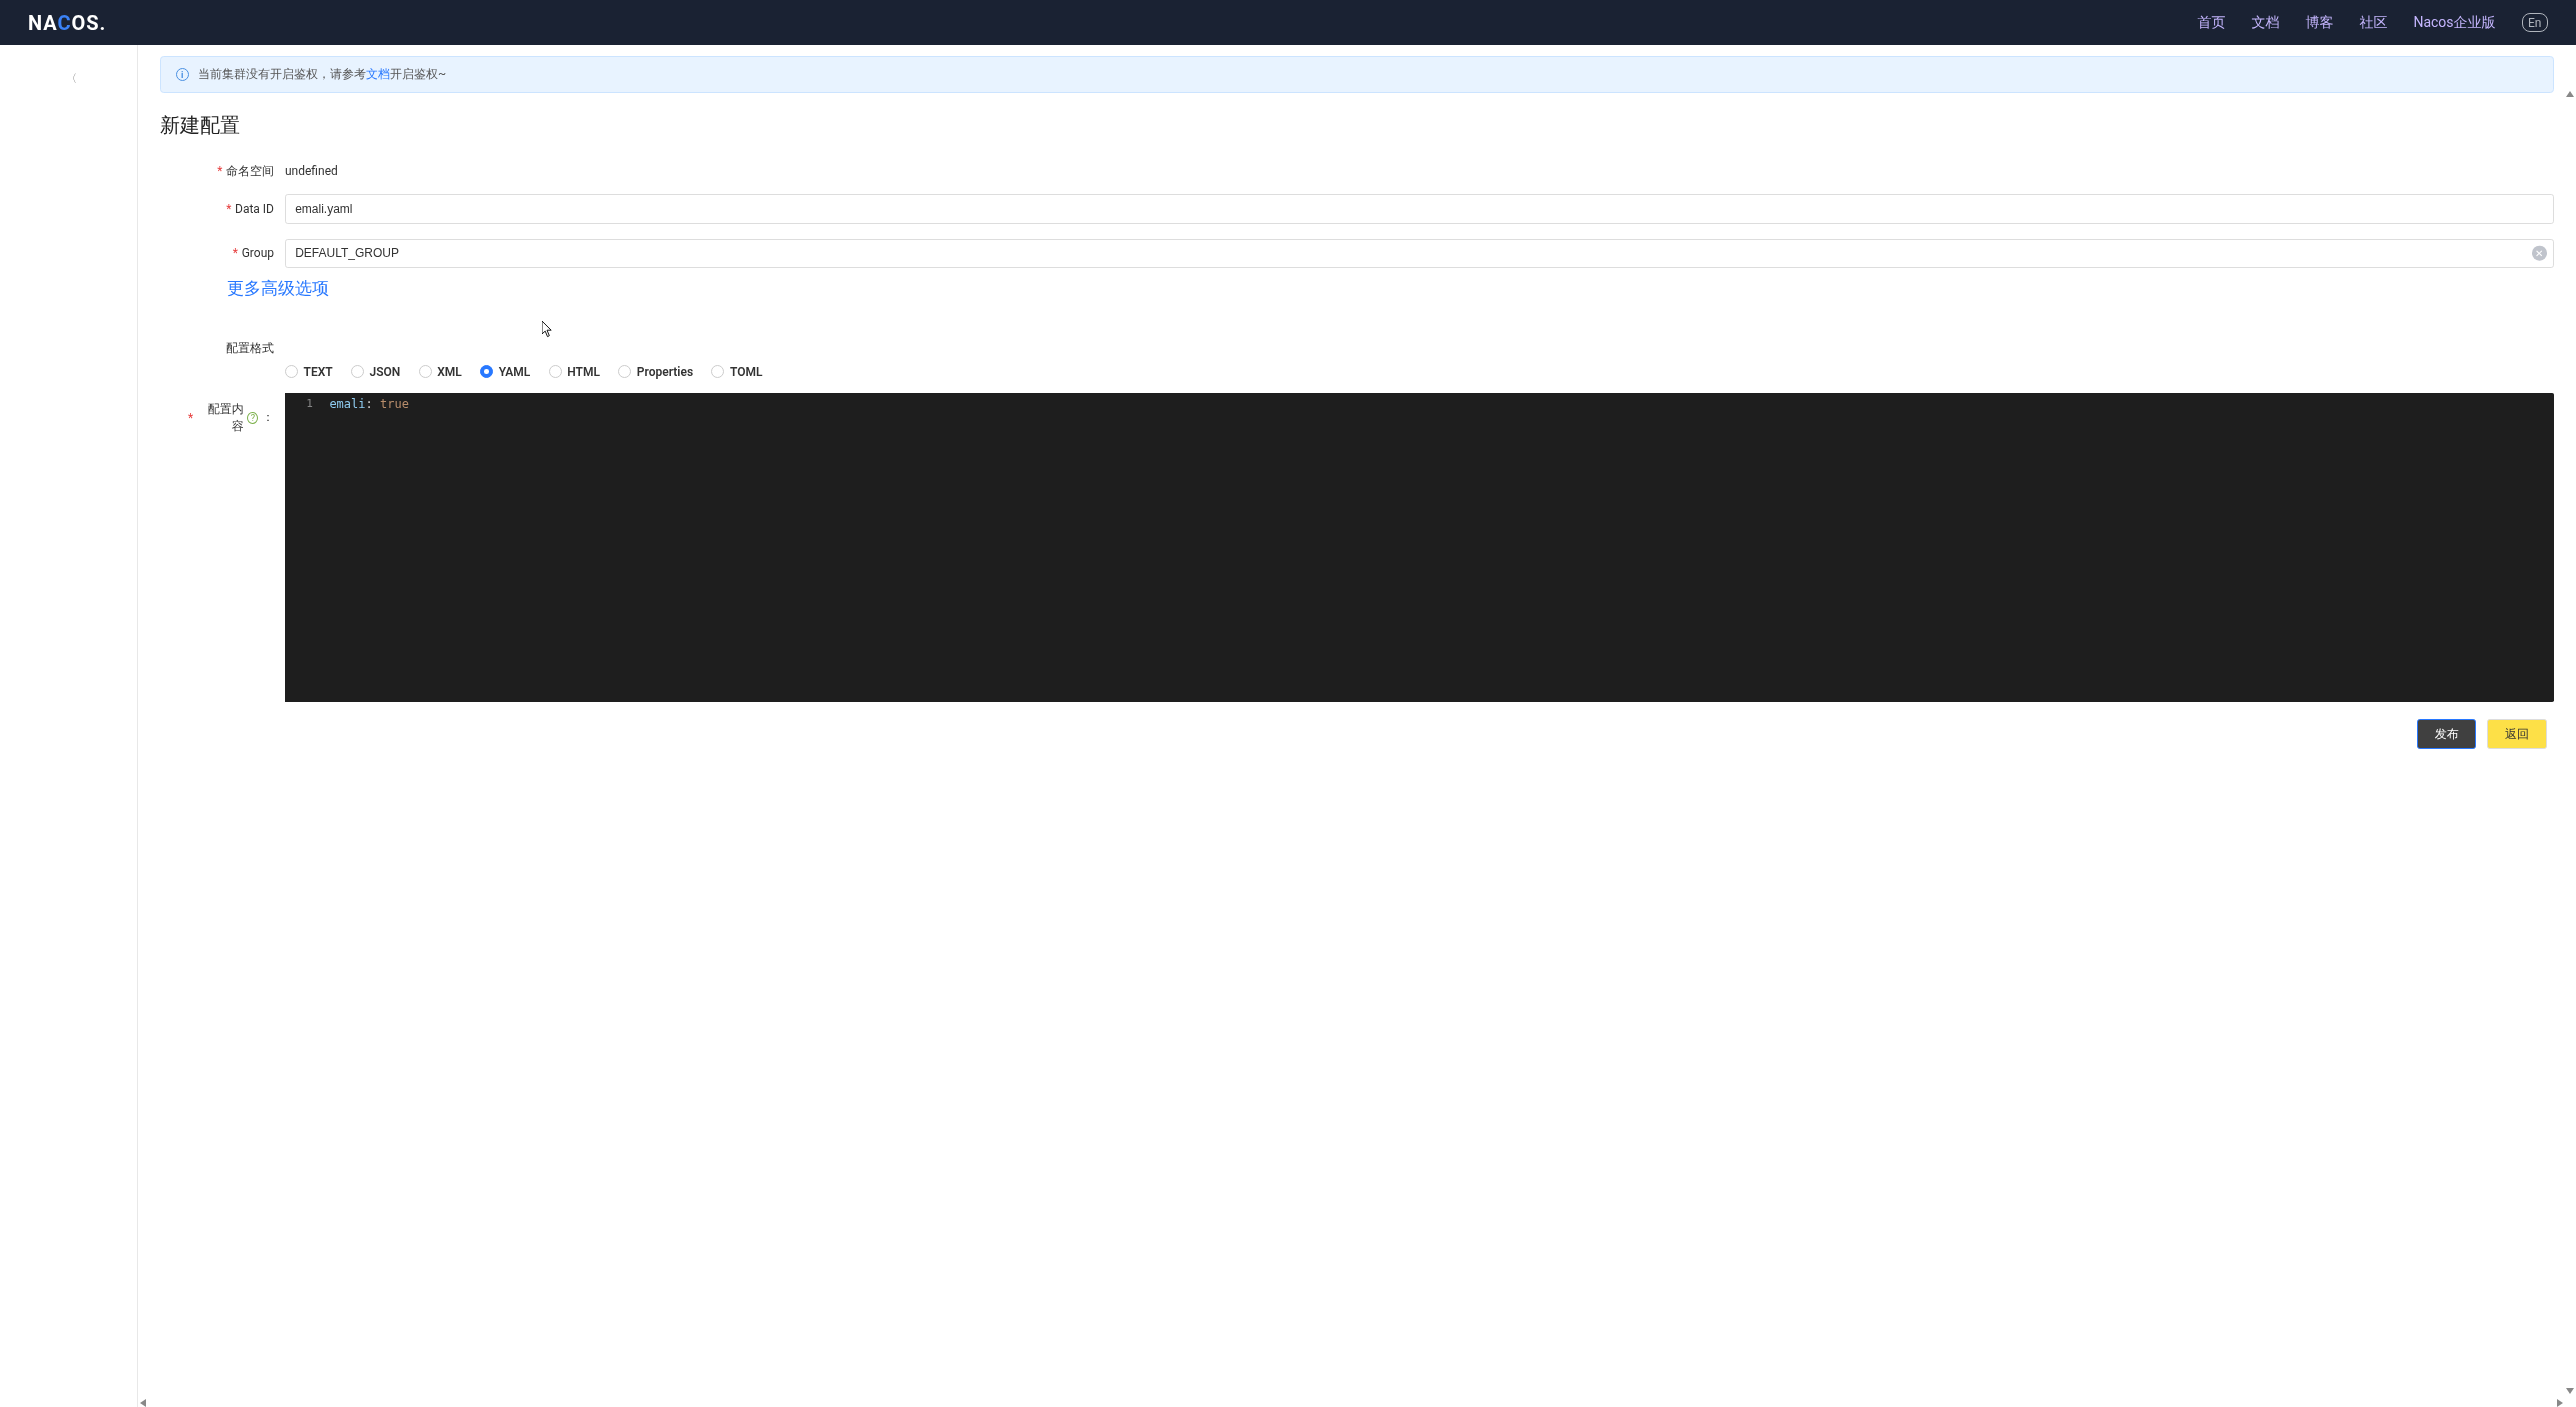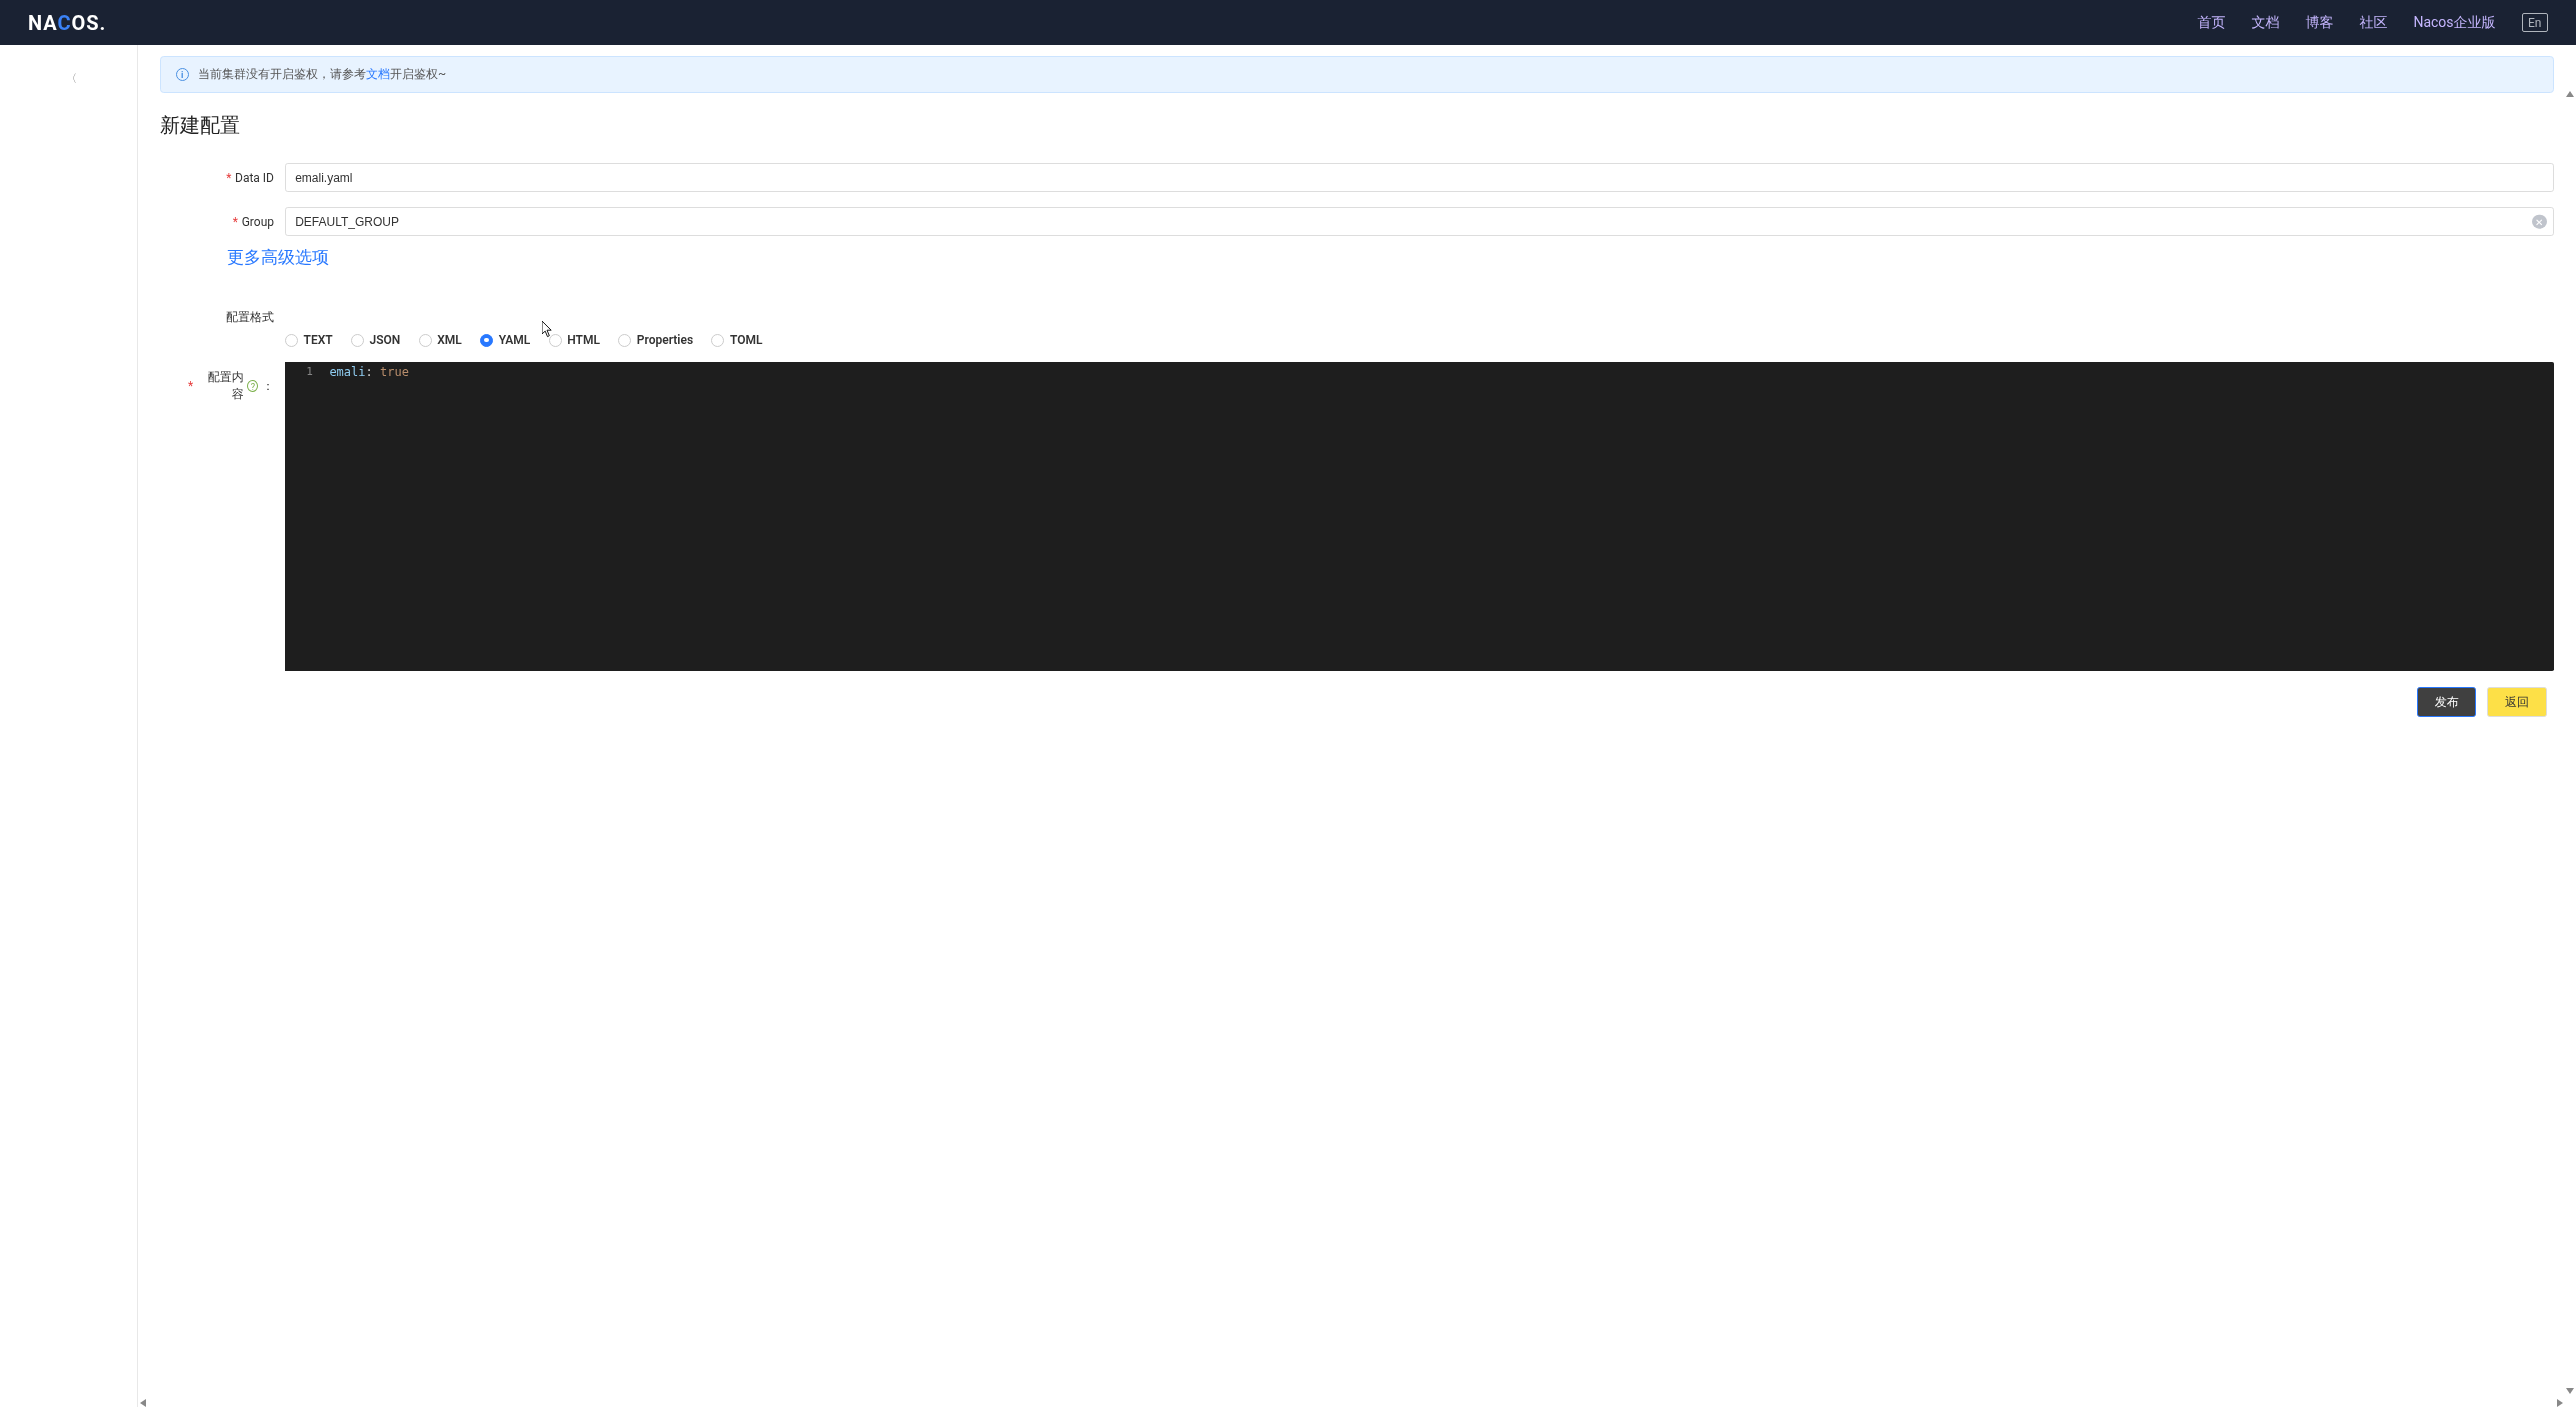--- a/index.html
+++ b/index.html
@@ -4,21 +4,21 @@
 <style>
 * { margin: 0; padding: 0; box-sizing: border-box; }
 body { font-family: -apple-system, BlinkMacSystemFont, "Segoe UI", Roboto, "Helvetica Neue", Arial, sans-serif; font-size: 13px; color: #333; background: #fff; }
 
 
 .header { background: #1a2233; height: 45px; display: flex; align-items: center; padding: 0 28px; justify-content: space-between; }
 .logo { color: #fff; font-size: 20px; font-weight: bold; letter-spacing: 0.9px; display: flex; align-items: center; }
 .logo .c { color: #3b82f6; }
 .nav { display: flex; align-items: center; gap: 26px; }
 .nav-item { color: #c4b5fd; font-size: 14px; cursor: pointer; }
-.lang-btn { border: 0.9px solid #b0b5bd; color: #b0b5bd; padding: 1.8px 5.5px; border-radius: 2px; font-size: 12px; cursor: pointer; }
+.lang-btn { border: 0.9px solid #b0b5bd; color: #b0b5bd; padding: 1.8px 5.5px; border-radius: 8px; font-size: 12px; cursor: pointer; }
 
 
 .container { display: flex; height: calc(100vh - 45px); position: relative; }
 .sidebar { width: 138px; border-right: 0.9px solid #e8e8e8; position: relative; }
 .sidebar-collapse { position: absolute; top: 26px; left: 66px; color: #888; cursor: pointer; font-size: 11px; }
 .main { flex: 1; padding: 11px 22px 22px 22px; overflow-y: auto; position: relative; }
 
 
 .alert { background: #e8f3ff; border: 0.9px solid #cce4ff; border-radius: 3.7px; padding: 9.2px 14.7px; display: flex; align-items: center; gap: 9.2px; margin-bottom: 18.4px; }
 .alert-icon { width: 13px; height: 13px; border: 1.4px solid #4a90e2; border-radius: 50%; display: inline-flex; align-items: center; justify-content: center; color: #4a90e2; font-size: 9.2px; font-weight: bold; }
@@ -102,20 +102,24 @@
       <span class="alert-icon">i</span>
       <span class="alert-text">
         <span>当前集群没有开启鉴权，请参考</span><a class="alert-link">文档</a><span>开启鉴权~</span>
       </span>
     </div>
 
     <h1 class="page-title">新建配置</h1>
 
     <div class="form">
 
+      <div class="form-row">
+        <div class="label"><span class="req">*</span><span>命名空间</span></div>
+        <div class="value-static">undefined</div>
+      </div>
 
       <div class="form-row">
         <div class="label"><span class="req">*</span><span>Data ID</span></div>
         <input class="input" value="emali.yaml" style="">
       </div>
 
       <div class="form-row">
         <div class="label"><span class="req">*</span><span>Group</span></div>
         <div class="input-wrap">
           <input class="input" value="DEFAULT_GROUP" style="">

